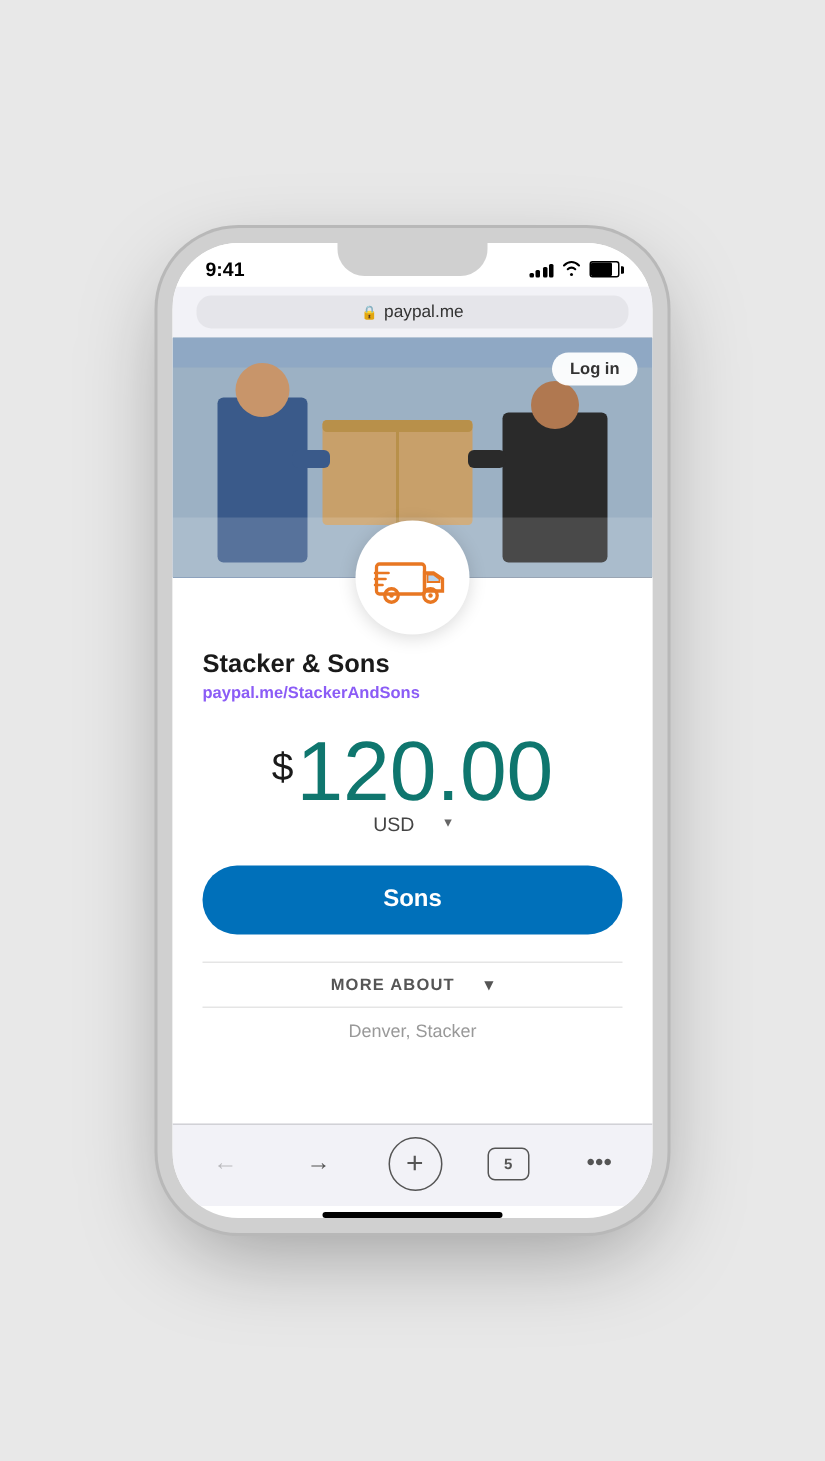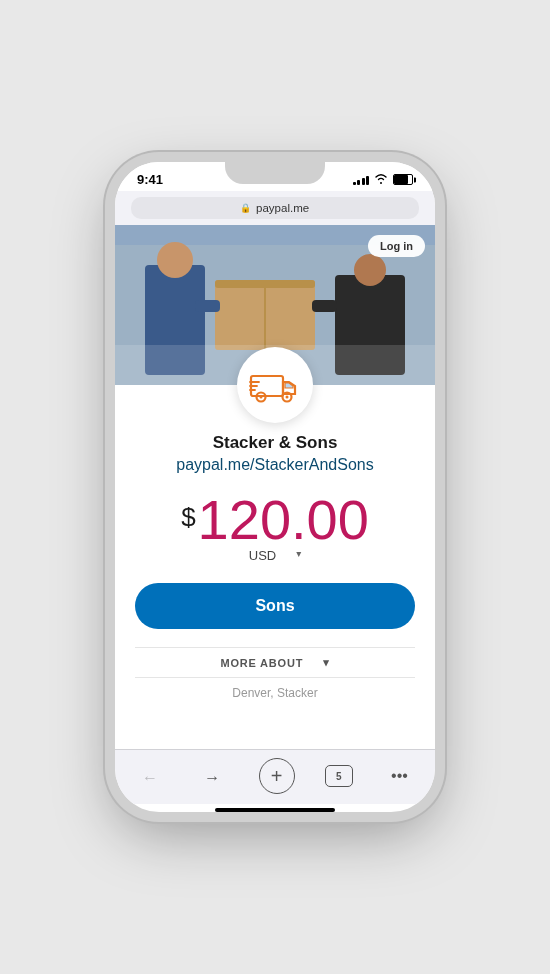--- a/index.html
+++ b/index.html
@@ -179,33 +179,34 @@
       background: #fff;
       border-radius: 50%;
       box-shadow: 0 2px 12px rgba(0,0,0,0.15);
       display: flex;
       align-items: center;
       justify-content: center;
       overflow: hidden;
     }
     
     .merchant-info {
-      text-align: center;
+      text-align: left;
       padding: 10px 20px 6px;
       flex-shrink: 0;
     }
     .merchant-name {
       font-size: 17px;
       font-weight: 700;
       color: #1a1a1a;
       margin-bottom: 3px;
     }
     .merchant-url {
-      font-size: 16px;
-      color: #0c4a6e;
+      font-size: 11px;
+      color: #8b5cf6;
+      font-weight: bold;
     }
     
     .amount-section {
       text-align: center;
       padding: 12px 20px 4px;
       flex-shrink: 0;
     }
     .amount-display {
       display: flex;
       align-items: flex-start;
@@ -214,21 +215,21 @@
     }
     .currency-symbol {
       font-size: 26px;
       font-weight: 400;
       color: #1a1a1a;
       margin-top: 10px;
     }
     .amount-value {
       font-size: 56px;
       font-weight: 300;
-      color: #be185d;
+      color: #0f766e;
       line-height: 1;
     }
     .currency-selector {
       display: flex;
       justify-content: center;
       gap: 20px;
       font-size: 13px;
       color: #444;
       margin-top: 0;
       cursor: pointer;

